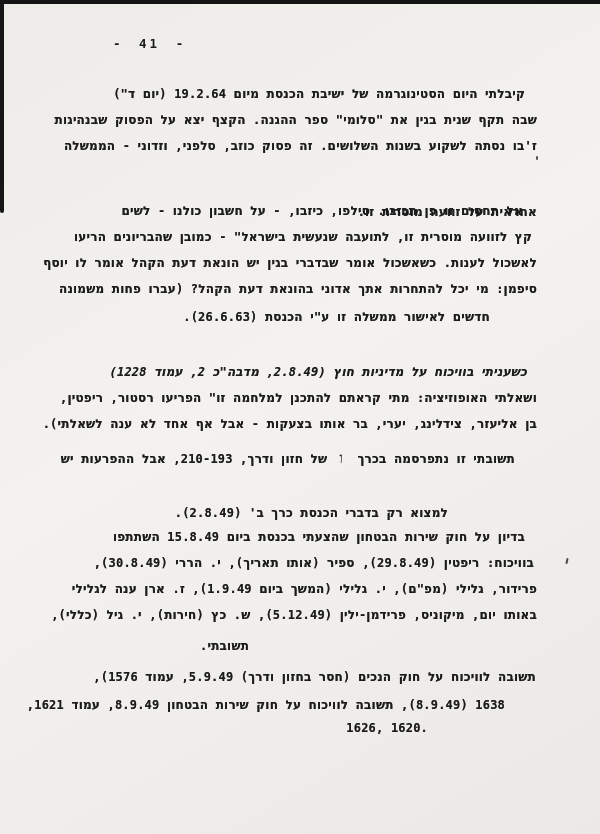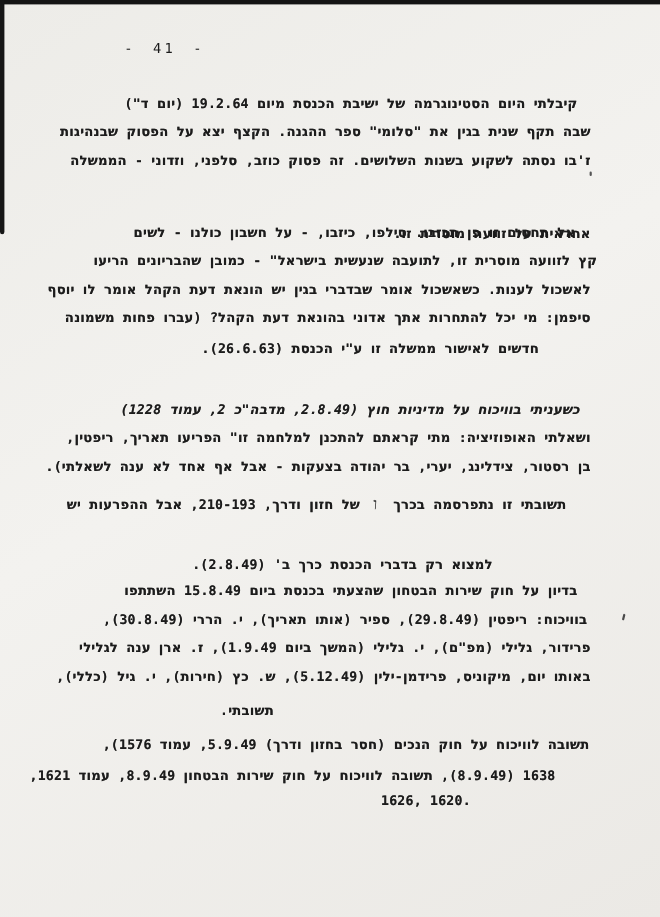--- a/index.html
+++ b/index.html
@@ -6,21 +6,21 @@
   .page{
     position:relative;width:600px;height:834px;overflow:hidden;
     background:linear-gradient(150deg,#edece8 0%,#f3f2ef 45%,#ebe9e5 100%);
     font-family:"DejaVu Sans Mono","DejaVu Sans",sans-serif;
     color:#1c1c1c;
   }
   .edge-top{position:absolute;left:0;top:0;width:600px;height:4px;background:#141414;}
   .edge-left{position:absolute;left:0;top:0;width:4px;height:213px;background:#161616;border-radius:0 0 2px 2px;}
   .pageno{
     position:absolute;top:36px;left:113px;
-    font-size:12.5px;font-weight:400;letter-spacing:3px;word-spacing:5px;
+    font-size:12.5px;font-weight:700;letter-spacing:3px;word-spacing:5px;
     color:#1a1a1a;
   }
   .line{
     position:absolute;height:17px;line-height:17px;
     font-size:12px;font-weight:700;letter-spacing:.2px;
     white-space:nowrap;direction:rtl;unicode-bidi:plaintext;
     text-shadow:0 0 .5px rgba(25,25,25,.65);
   }
   .hw{
     display:inline-block;
@@ -44,30 +44,30 @@
 
   <div>
     <div class="line" style="top:86px;right:75px;">קיבלתי היום הסטינוגרמה של ישיבת הכנסת מיום 19.2.64 (יום ד")</div>
     <div class="line" style="top:112px;right:63px;">שבה תקף שנית בגין את "סלומי" ספר ההגנה. הקצף יצא על הפסוק שבנהיגות</div>
     <div class="line" style="top:138px;right:63px;margin-left:36px;">ז'בו נסתה לשקוע בשנות השלושים. זה פסוק כוזב, סלפני, וזדוני - הממשלה</div>
     <div class="line" style="top:164px;right:63px;margin-top:40px;">אחראית על זוועה מוסרית זו.</div>
   </div>
 
   <div>
     <div class="line" style="top:203px;right:77px;text-align:center;">אל תחסום זו פן תכזבו. סילפו, כיזבו, - על חשבון כולנו - לשים</div>
-    <div class="line" style="top:229px;right:57px;">קץ לזוועה מוסרית זו, לתועבה שנעשית בישראל" - כמובן שהבריונים הריעו</div>
+    <div class="line" style="top:229px;right:68px;">קץ לזוועה מוסרית זו, לתועבה שנעשית בישראל" - כמובן שהבריונים הריעו</div>
     <div class="line" style="top:255px;right:63px;">לאשכול לענות. כשאשכול אומר שבדברי בגין יש הונאת דעת הקהל אומר לו יוסף</div>
     <div class="line" style="top:281px;right:63px;">סיפמן: מי יכל להתחרות אתך אדוני בהונאת דעת הקהל? (עברו פחות משמונה</div>
     <div class="line" style="top:309px;right:110px;">חדשים לאישור ממשלה זו ע"י הכנסת (26.6.63).</div>
   </div>
 
   <div>
     <div class="line" style="top:364px;right:73px;font-style:italic;">כשעניתי בוויכוח על מדיניות חוץ (2.8.49, מדבה"כ 2, עמוד 1228)</div>
-    <div class="line" style="top:390px;right:63px;">ושאלתי האופוזיציה: מתי קראתם להתכנן למלחמה זו" הפריעו תאריך, ריפטין,</div>
-    <div class="line" style="top:416px;right:63px;">בן רסטור, צידלינג, יערי, בר יהודה בצעקות - אבל אף אחד לא ענה לשאלתי).</div>
+    <div class="line" style="top:390px;right:63px;">ושאלתי האופוזיציה: מתי קראתם להתכנן למלחמה זו" הפריעו רסטור, ריפטין,</div>
+    <div class="line" style="top:416px;right:63px;">בן אליעזר, צידלינג, יערי, בר אותו בצעקות - אבל אף אחד לא ענה לשאלתי).</div>
   </div>
 
   <div>
     <div class="line" style="top:451px;right:85px;">
       <span>תשובתי זו נתפרסמה בכרך</span><span class="hw">ו</span><span>של חזון ודרך, 210-193, אבל ההפרעות יש</span>
     </div>
     <div class="line" style="top:479px;right:152px;margin-top:26px;">למצוא רק בדברי הכנסת כרך ב' (2.8.49).</div>
   </div>
 
   <div>

